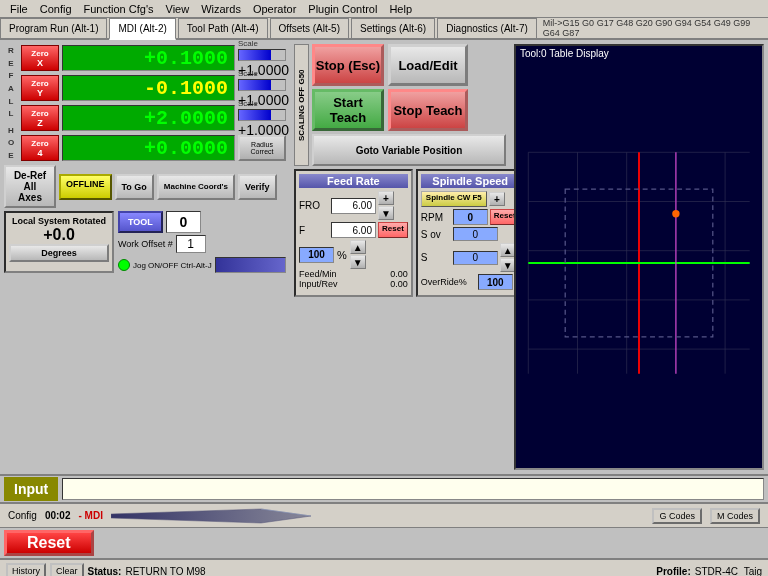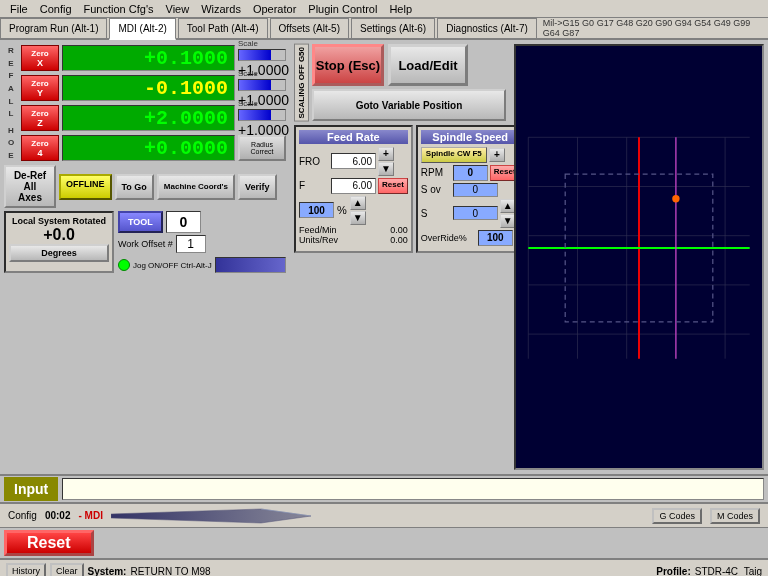--- a/index.html
+++ b/index.html
@@ -858,20 +858,28 @@
       <div style="display:flex;flex-direction:column;gap:3px;flex:1;">
         <div style="display:flex;gap:4px;">
           <div class="btn-stop-esc">
             <span>Stop (Esc)</span>
           </div>
           <div class="btn-load-edit">
             <span>Load/Edit</span>
           </div>
         </div>
         <div style="display:flex;gap:4px;">
+          <div class="btn-start-teach">
+            <span>Start Teach</span>
+          </div>
+          <div class="btn-stop-teach">
+            <span>Stop Teach</span>
+          </div>
+        </div>
+        <div style="display:flex;gap:4px;">
           <div class="btn-goto-var">
             <span>Goto Variable Position</span>
           </div>
         </div>
       </div>
     </div>
 
     <div style="display:flex;gap:3px;">
 
       <div class="feed-rate-section" style="flex:1;">
@@ -903,21 +911,21 @@
           <div style="display:flex;flex-direction:column;gap:1px;">
             <div class="feed-btn-up">▲</div>
             <div class="feed-btn-down">▼</div>
           </div>
         </div>
         <div class="units-row">
           <span>Feed/Min</span>
           <span>0.00</span>
         </div>
         <div class="units-row">
-          <span>Units/Rev</span>
+          <span>Input/Rev</span>
           <span>0.00</span>
         </div>
       </div>
 
       <div class="spindle-section" style="flex:1;">
         <div class="section-title">Spindle Speed</div>
         <div class="feed-row">
           <div class="spindle-cw-btn">
             <span>Spindle CW F5</span>
           </div>
@@ -955,20 +963,21 @@
           <div class="spindle-value">
             <span>100</span>
           </div>
         </div>
       </div>
     </div>
   </div>
 
   <div class="right-panel">
     <div class="tool-display-area">
+      <div class="tool-display-title">Tool:0  Table Display</div>
       <div class="tool-canvas">
         <svg class="tool-svg" viewBox="0 0 200 200" xmlns="http://www.w3.org/2000/svg">
 
           <line x1="10" y1="10" x2="10" y2="190" stroke="#333355" stroke-width="0.5"></line>
           <line x1="50" y1="10" x2="50" y2="190" stroke="#333355" stroke-width="0.5"></line>
           <line x1="90" y1="10" x2="90" y2="190" stroke="#333355" stroke-width="0.5"></line>
           <line x1="130" y1="10" x2="130" y2="190" stroke="#333355" stroke-width="0.5"></line>
           <line x1="170" y1="10" x2="170" y2="190" stroke="#333355" stroke-width="0.5"></line>
           <line x1="10" y1="10" x2="190" y2="10" stroke="#333355" stroke-width="0.5"></line>
           <line x1="10" y1="50" x2="190" y2="50" stroke="#333355" stroke-width="0.5"></line>
@@ -1027,17 +1036,17 @@
   </div>
 </div>
 
 <div class="status-bar">
   <div class="status-history-btn">
     <span>History</span>
   </div>
   <div class="status-clear-btn">
     <span>Clear</span>
   </div>
-  <span class="status-label">System:</span>
+  <span class="status-label">Status:</span>
   <span class="status-text">RETURN TO M98</span>
   <span class="profile-label">Profile:</span>
   <span class="profile-value">STDR-4C_Taig</span>
 </div>
 
 </body></html>

